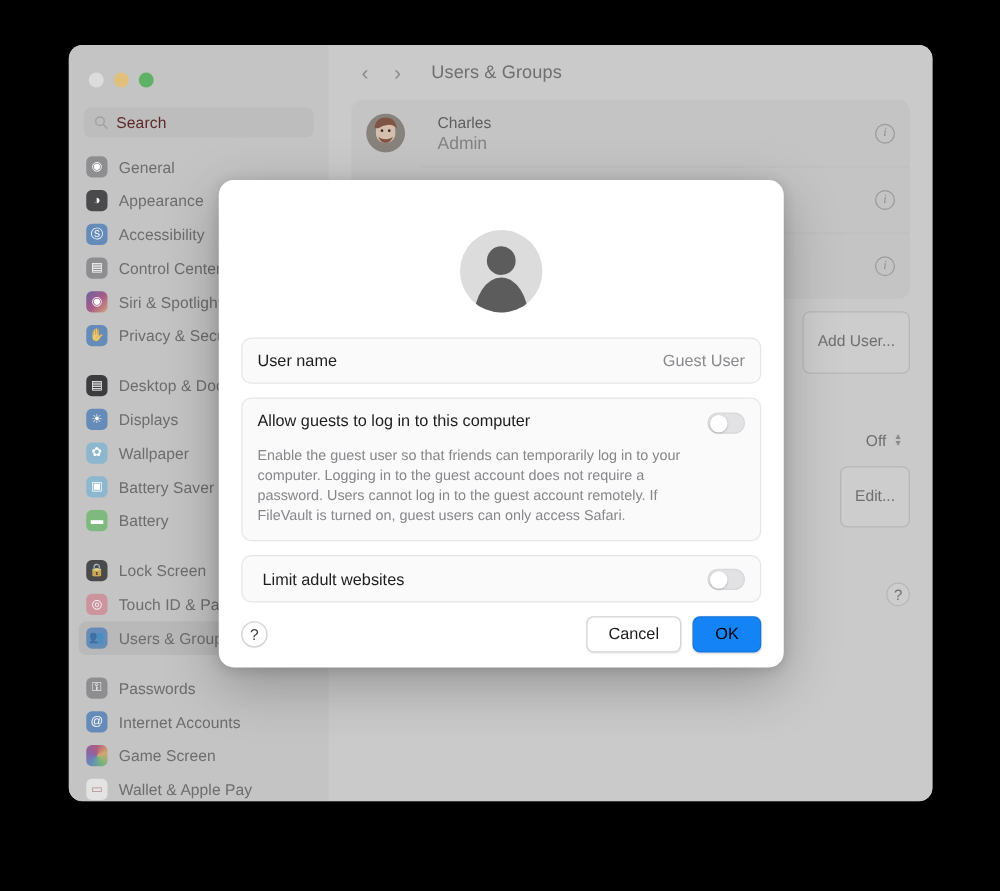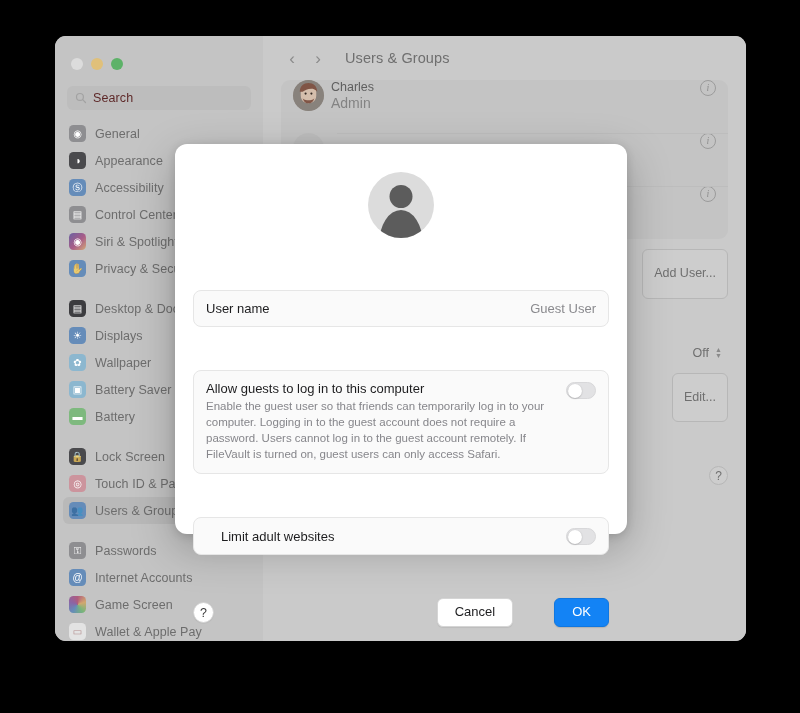--- a/index.html
+++ b/index.html
@@ -140,24 +140,24 @@
 
   .content-body { padding: 0 18px; }
 
   .user-card {
     background: #c4c4c4;
     border-radius: 9px;
     overflow: hidden;
   }
   .user-row {
     display: flex;
-    align-items: flex-start;
+    align-items: center;
     height: 53px;
     padding: 0 12px;
-    gap: 7px;
+    gap: 26px;
     position: relative;
   }
   .user-row + .user-row::before {
     content: "";
     position: absolute;
     left: 56px; right: 0; top: 0;
     height: 1px;
     background: #bdbdbd;
   }
   .user-avatar {
@@ -225,22 +225,21 @@
     position: absolute;
     left: 175px;
     top: 144px;
     width: 452px;
     height: 390px;
     background: #ffffff;
     border-radius: 12px;
     box-shadow: 0 14px 44px rgba(0,0,0,.26), 0 2px 10px rgba(0,0,0,.14);
     display: flex;
     flex-direction: column;
-    padding: 4px 18px;
-    gap: 32px;
+    padding: 16px 18px;
   }
 
   .sheet-avatar-wrap {
     display: flex;
     justify-content: center;
     padding: 24px 0 20px 0;
   }
   .guest-avatar {
     width: 66px; height: 66px;
     border-radius: 50%;
@@ -295,21 +294,21 @@
     content: "";
     position: absolute;
     left: 12px; right: 0; top: 0;
     height: 1px;
     background: #ececec;
   }
   .tr-texts { max-width: 358px; }
   .tr-title {
     font-size: 13px;
     color: #1d1d1f;
-    margin-bottom: 3px;
+    margin-bottom: 14px;
   }
   .tr-desc {
     font-size: 11.5px;
     color: #86868b;
     line-height: 1.38;
   }
 
   .switch {
     width: 30px; height: 17px;
     border-radius: 9px;
@@ -352,23 +351,22 @@
   }
   .btn-cancel {
     background: #ffffff;
     border: .5px solid #d5d5d5;
     color: #1d1d1f;
     box-shadow: 0 .5px 1px rgba(0,0,0,.07);
   }
   .btn-ok {
     background: #1383f5;
     border: .5px solid #1077e0;
-    color: #ffffff;
+    color: #000000;
     box-shadow: 0 .5px 1px rgba(0,0,0,.12);
-    margin-left: 32px;
   }
 </style>
 </head>
 <body>
 
 <div id="screen">
 
   <div class="settings-window">
 
     <div class="sidebar">
@@ -577,21 +575,21 @@
           <div class="tr-desc">Enable the guest user so that friends can temporarily log in to your computer. Logging in to the guest account does not require a password. Users cannot log in to the guest account remotely. If FileVault is turned on, guest users can only access Safari.</div>
         </div>
         <div class="switch">
           <span class="knob"></span>
         </div>
       </div>
     </div>
 
     <div class="group">
       <div class="toggle-row simple">
-        <span class="tr-title" style="margin:15px">Limit adult websites</span>
+        <span class="tr-title" style="margin:4px">Limit adult websites</span>
         <div class="switch">
           <span class="knob"></span>
         </div>
       </div>
     </div>
 
     <div class="sheet-footer">
       <div class="help-sheet">?</div>
       <div class="footer-btns">
         <div class="btn btn-cancel">Cancel</div>

